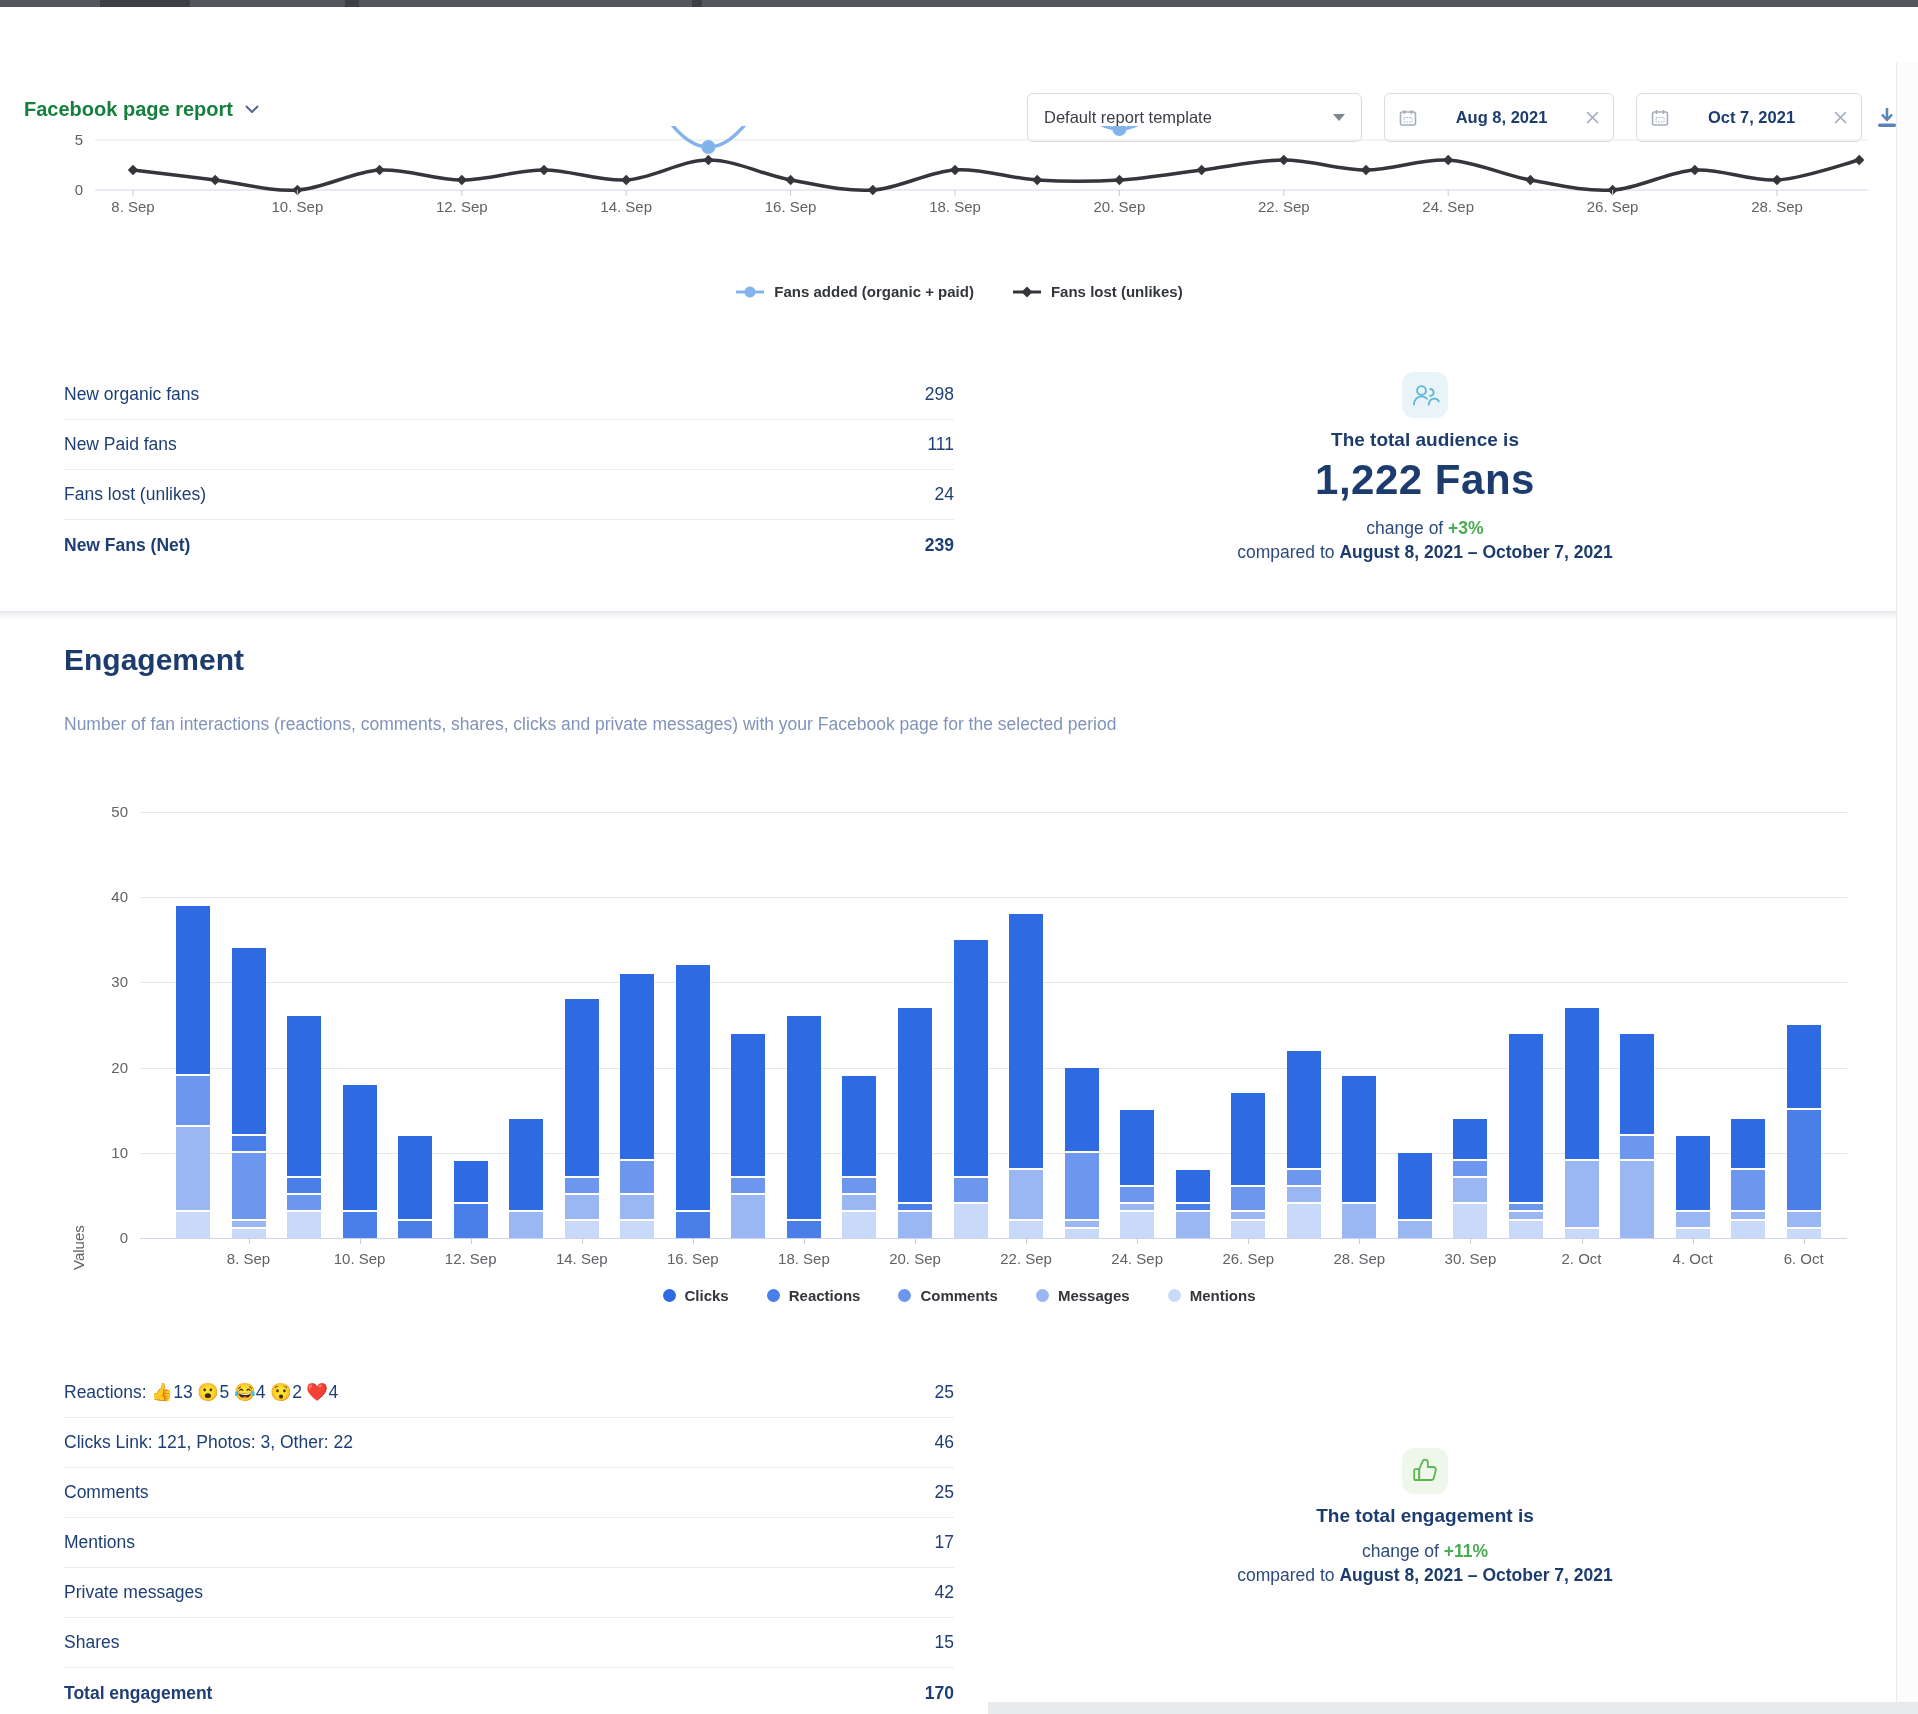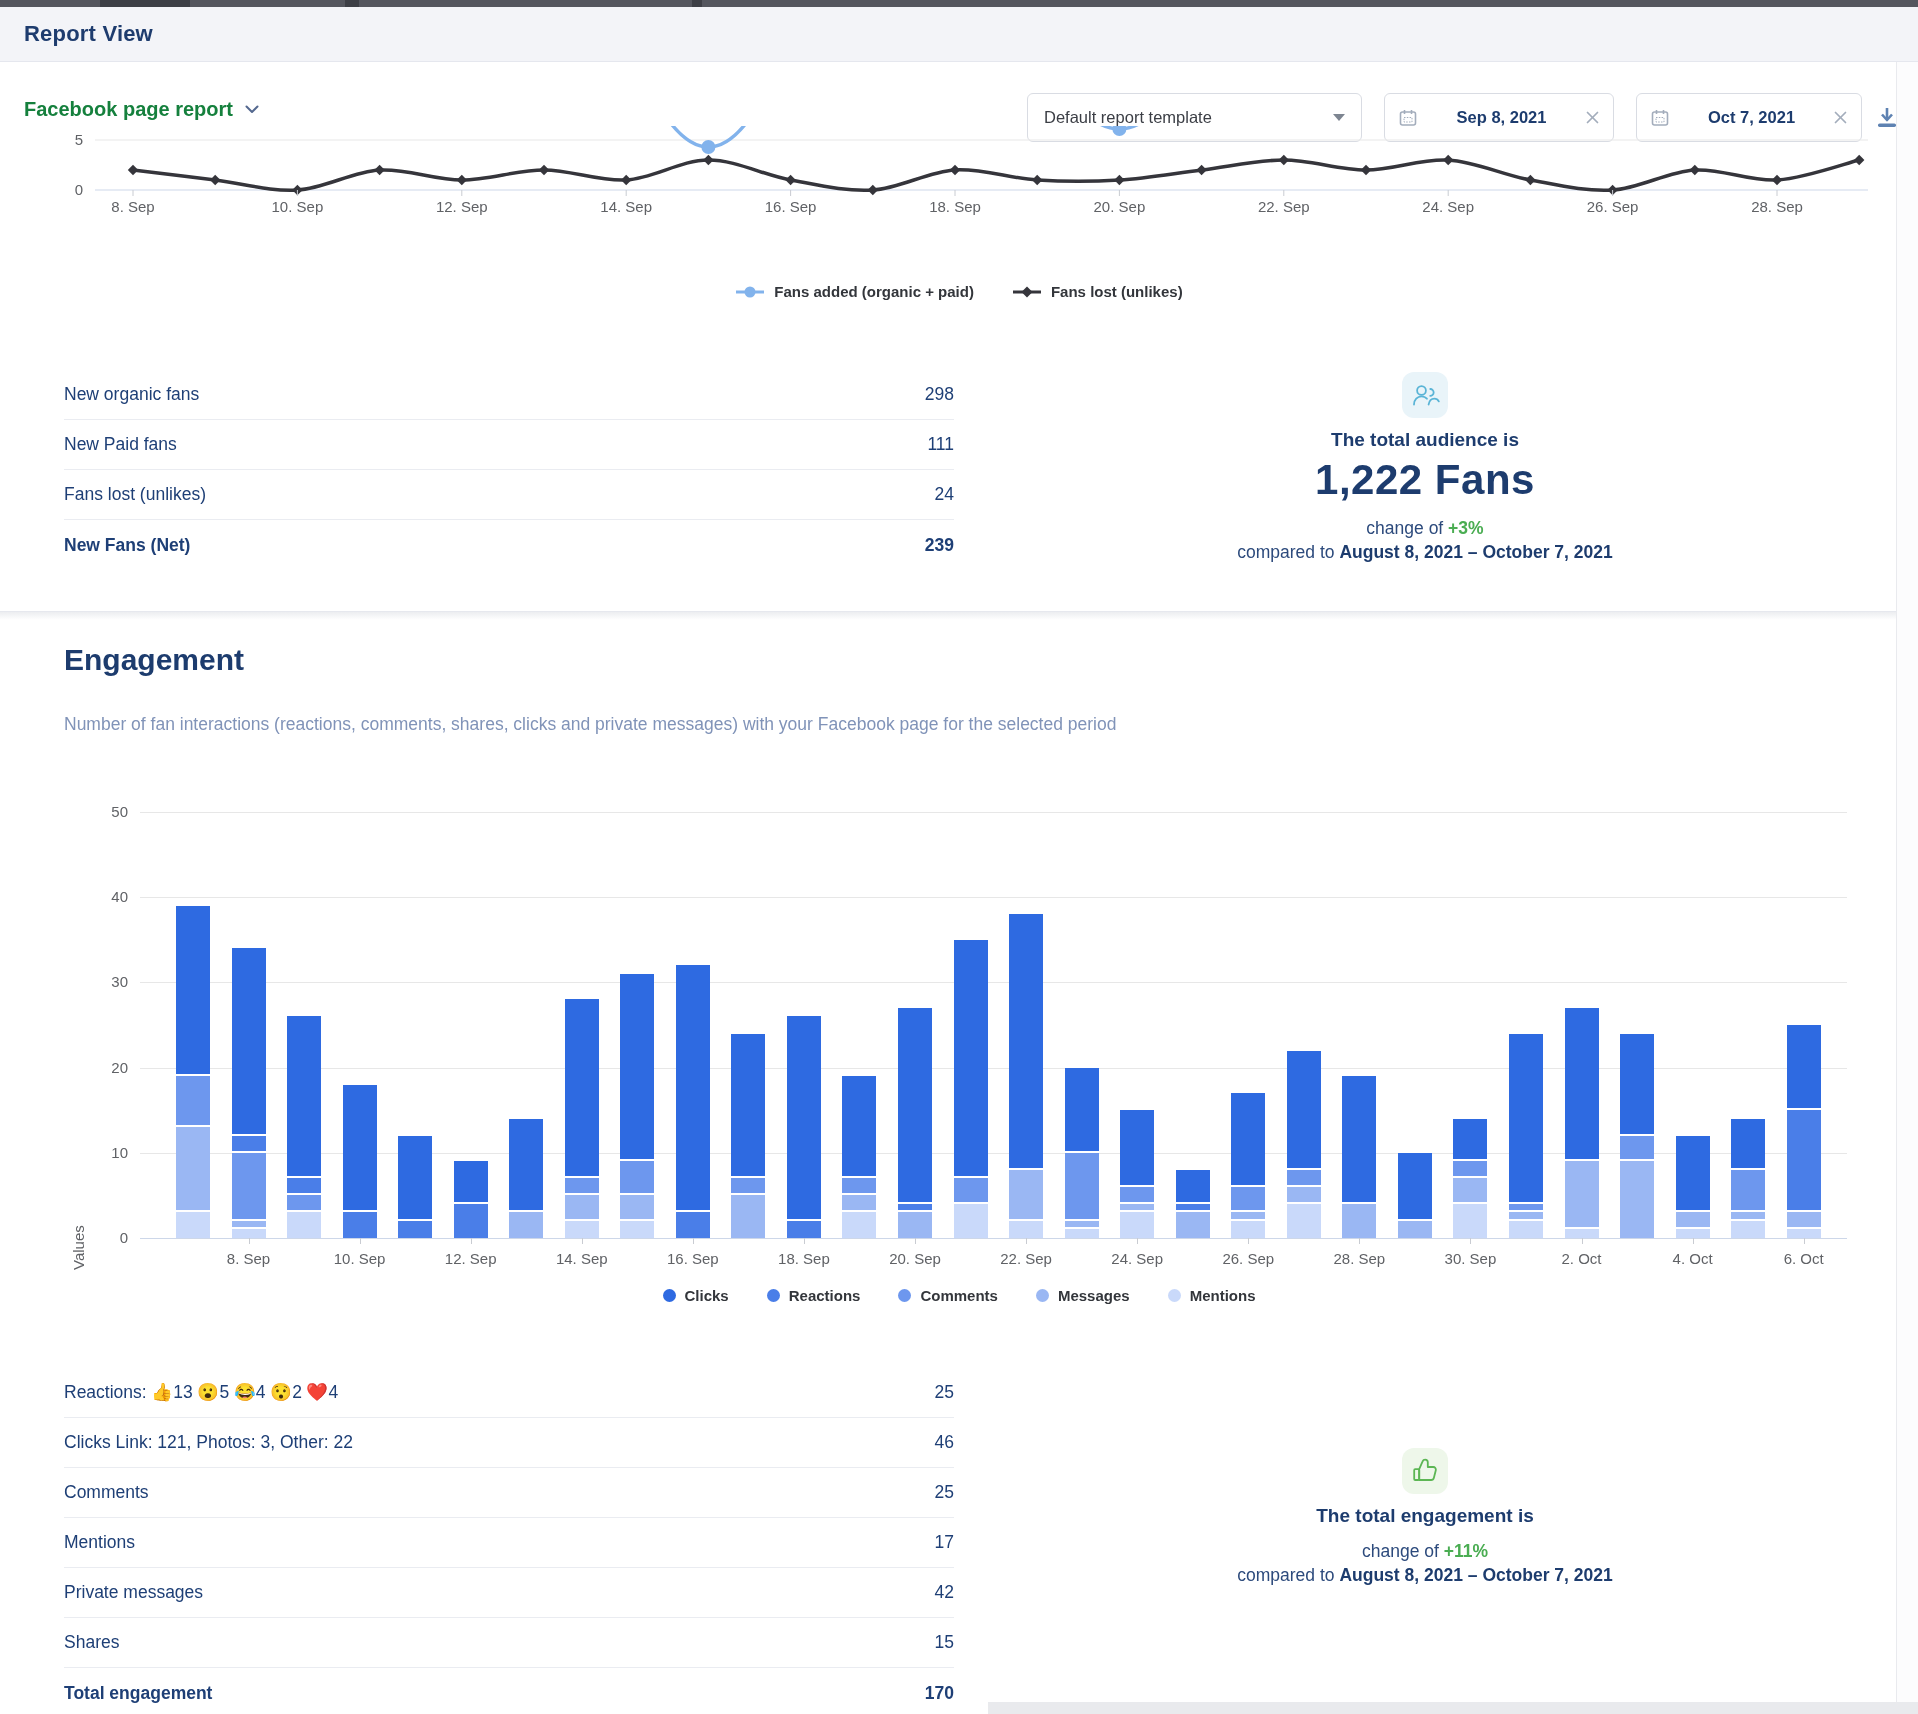--- a/index.html
+++ b/index.html
@@ -87,44 +87,41 @@
 <body>
 
 <div class="page">
 
   <div class="top-strip">
     <div class="nub" style="left:100px;width:90px;"></div>
     <div class="nub" style="left:345px;width:14px;"></div>
     <div class="nub" style="left:692px;width:10px;"></div>
   </div>
 
-  <div class="page-header">
-    <h1>Report View</h1>
-  </div>
 
   <div class="report-select">
     <span class="name">Facebook page report</span>
     <svg width="14" height="9" viewBox="0 0 14 9">
       <polyline points="1.5,1.5 7,7 12.5,1.5" fill="none" stroke="#54688f" stroke-width="2" stroke-linecap="round" stroke-linejoin="round"></polyline>
     </svg>
   </div>
 
   <div class="box template-select">
     <span class="val">Default report template</span>
     <span class="tri"></span>
   </div>
 
   <div class="box date-box date-from">
     <svg width="18" height="18" viewBox="0 0 18 18">
       <rect x="1.5" y="3" width="15" height="13" rx="2" fill="none" stroke="#a3adbc" stroke-width="1.6"></rect>
       <line x1="5.5" y1="1" x2="5.5" y2="5" stroke="#a3adbc" stroke-width="1.6"></line>
       <line x1="12.5" y1="1" x2="12.5" y2="5" stroke="#a3adbc" stroke-width="1.6"></line>
       <rect x="5" y="8.5" width="8" height="4.5" fill="none" stroke="#a3adbc" stroke-width="1" stroke-dasharray="1.5 1.3"></rect>
     </svg>
-    <span class="dval">Sep 8, 2021</span>
+    <span class="dval">Aug 8, 2021</span>
     <svg width="13" height="13" viewBox="0 0 13 13">
       <line x1="1.5" y1="1.5" x2="11.5" y2="11.5" stroke="#a3adbc" stroke-width="1.7" stroke-linecap="round"></line>
       <line x1="11.5" y1="1.5" x2="1.5" y2="11.5" stroke="#a3adbc" stroke-width="1.7" stroke-linecap="round"></line>
     </svg>
   </div>
 
   <div class="box date-box date-to">
     <svg width="18" height="18" viewBox="0 0 18 18">
       <rect x="1.5" y="3" width="15" height="13" rx="2" fill="none" stroke="#a3adbc" stroke-width="1.6"></rect>
       <line x1="5.5" y1="1" x2="5.5" y2="5" stroke="#a3adbc" stroke-width="1.6"></line>

